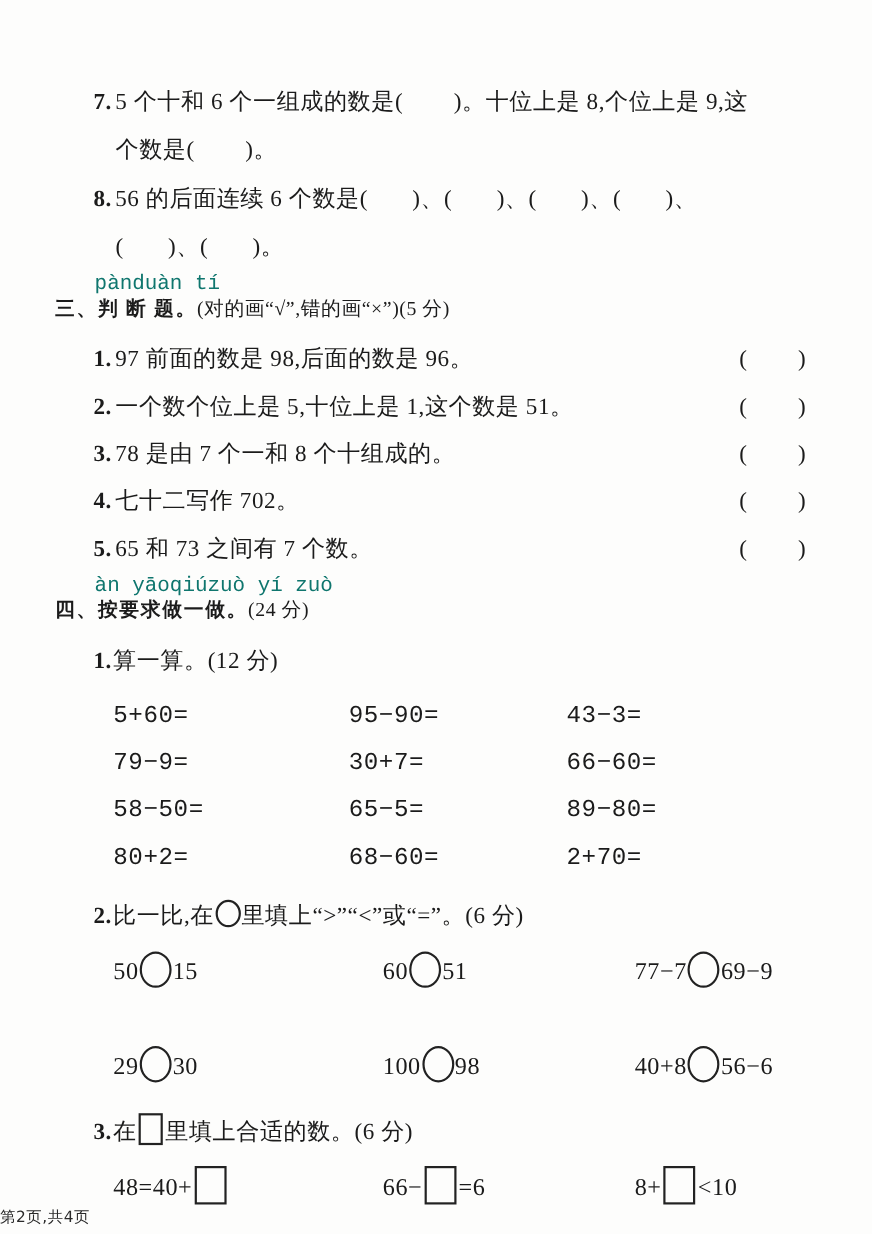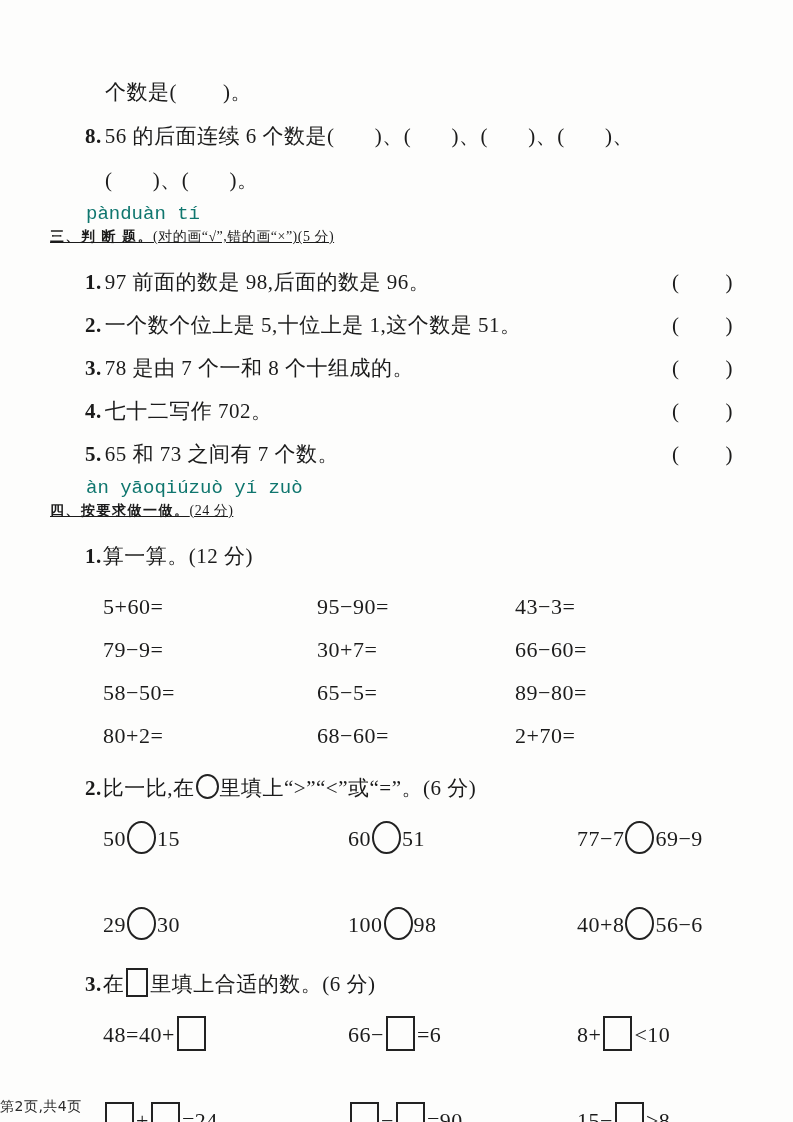--- a/index.html
+++ b/index.html
@@ -19,40 +19,40 @@
   .q-line { line-height:44px; white-space:pre-wrap; letter-spacing:0.5px; }
   .q-line.indent { margin-left:20px; }
   .q-num { font-weight:bold; margin-right:3px; }
   
   .section-head { margin-left:50px; margin-top:4px; }
   .pinyin {
     margin-left:36px;
     font-family:Liberation Mono, monospace;
     font-size:19px; line-height:16px; color:#0f766e;
   }
-  .head-line { font-size:14px; line-height:29px; letter-spacing:0.5px;text-decoration:underline; }
+  .head-line { font-size:18px; line-height:29px; letter-spacing:0.5px; }
   .head-bold { font-weight:bold; letter-spacing:1.5px; }
   .head-rest { font-weight:normal; }
   
   .tf-list { margin:10px 60px 0 85px; }
   .tf-item { display:flex; font-size:21px; line-height:43px; letter-spacing:0.5px; }
   .tf-item .tf-text { flex:1; }
   .answer { white-space:pre; }
   
   .sub-title { margin-left:85px; margin-top:16px; font-size:21px; line-height:30px; letter-spacing:0.5px; }
   .sub-title .q-num { margin-right:1px; }
   .grid3 {
     display:grid;
     grid-template-columns:214px 198px auto;
     margin-left:103px; margin-right:40px;
     font-size:22px;
   }
   .grid3 .cell { white-space:nowrap; letter-spacing:0.5px; }
   .grid-calc { margin-top:14px; }
-  .grid-calc .cell { line-height:43px; }
+  .grid-calc .cell { line-height:43px;font-family:Liberation Mono, monospace; }
   .grid-shapes { margin-top:8px;gap:31px; }
   .grid-shapes .cell { line-height:55px; }
   
   .circle {
     display:inline-block; width:25px; height:29px;
     border:2px solid #222; border-radius:50%;
     vertical-align:-8px; margin:0 1px;
   }
   .box {
     display:inline-block; width:25px; height:31px;
@@ -68,20 +68,21 @@
     font-family:"DejaVu Sans","Liberation Sans",sans-serif;
     font-size:14px; color:#2a2a2a; letter-spacing:0.5px;
   }
 </style>
 </head>
 <body>
 
 <div class="sheet">
 
   <div class="fill-item">
+    <div class="q-line"><span class="q-num">7.</span><span>5 个十和 6 个一组成的数是(        )。十位上是 8,个位上是 9,这</span></div>
     <div class="q-line indent"><span>个数是(        )。</span></div>
   </div>
 
   <div class="fill-item">
     <div class="q-line"><span class="q-num">8.</span><span>56 的后面连续 6 个数是(       )、(       )、(       )、(       )、</span></div>
     <div class="q-line indent"><span>(       )、(       )。</span></div>
   </div>
 
   <div class="section-head">
     <div class="pinyin">pànduàn tí</div>

